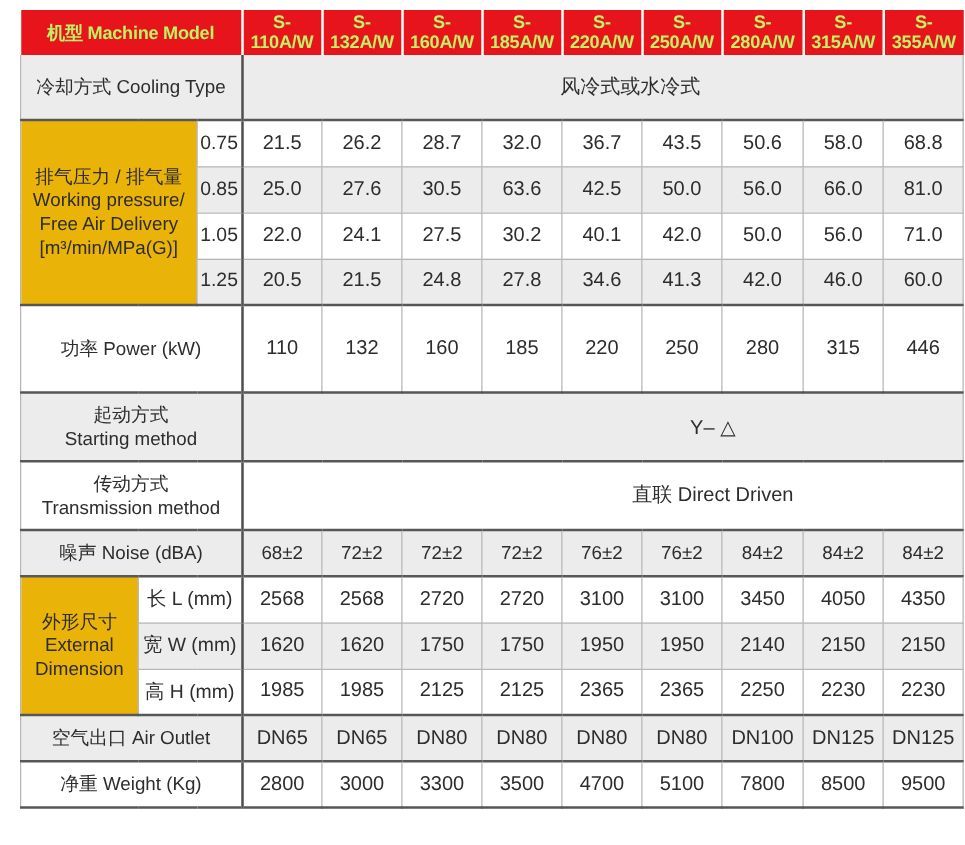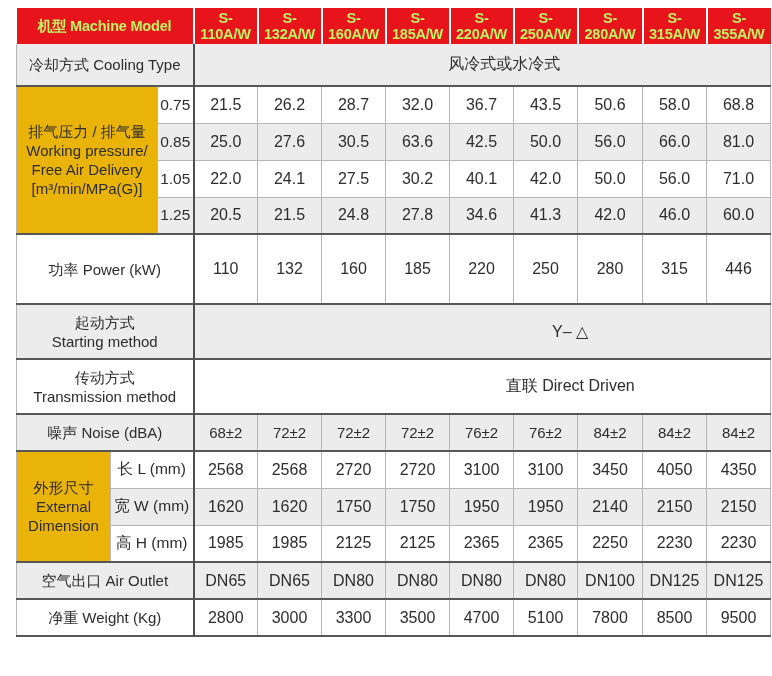--- a/index.html
+++ b/index.html
@@ -29,21 +29,21 @@
   
   tr.band td { background:#ececec; }
   td.white-bg { background:#eab308; }
   
   td.label { font-size:15px; line-height:19px; }
   td.sub { font-size:15.5px; }
   td.dark-right { border-right:2px solid #4f4f4f; }
   td.merged { border-left:none; }
   td.shiftr { padding-left:178px; }
   td.shiftc { padding-left:46px;margin-top:38px; }
-  tr.row-cooling td { height:42px; }
+  tr.row-cooling td { height:52px; }
   tr.row-press td { height:37px; }
   tr.row-power td { height:70px; }
   tr.row-start td, tr.row-trans td { height:55px; }
   tr.row-noise td { height:37px; }
   tr.row-dim td { height:37px; }
   tr.row-outlet td { height:37px; }
   tr.row-weight td { height:37px; }
   td.noise-val { font-size:15px; }
   .footnote {
     margin-top:17px; text-align:right; padding-right:26px;

